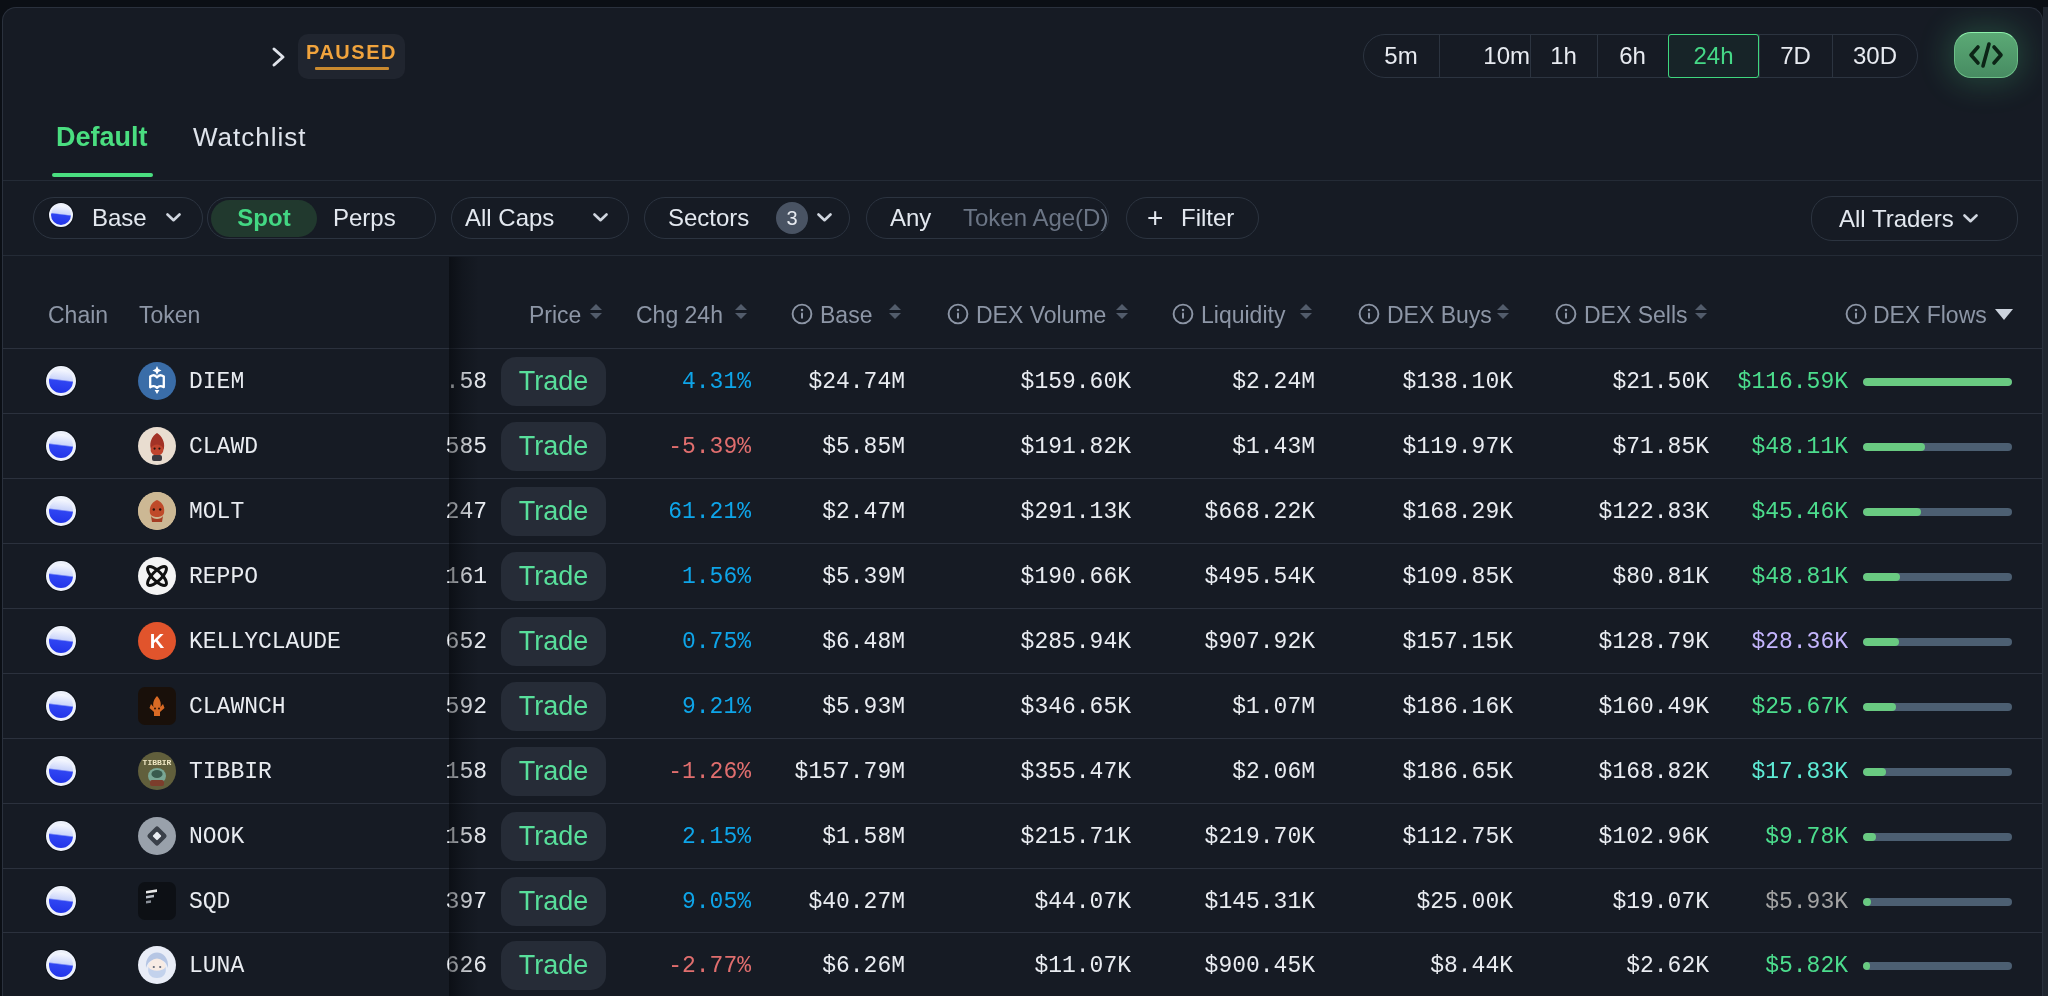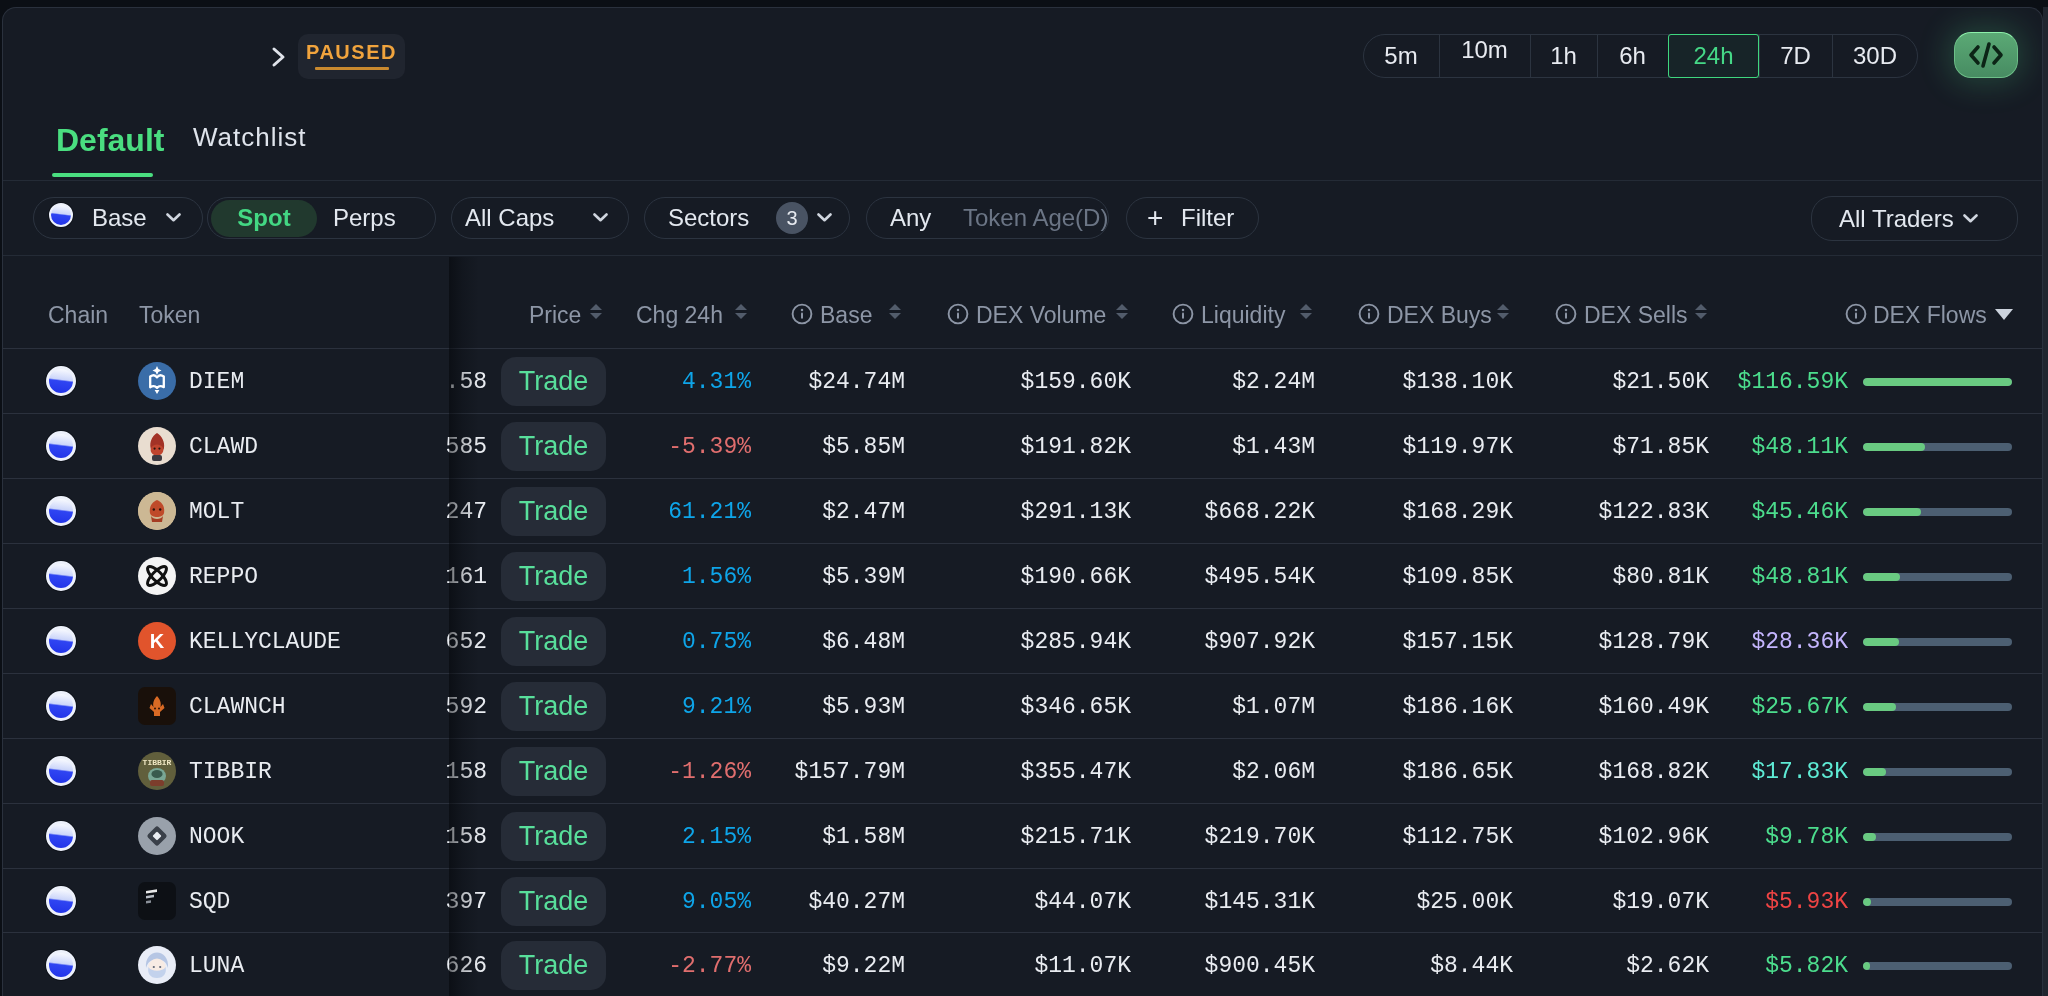--- a/index.html
+++ b/index.html
@@ -32,34 +32,34 @@
 <div class="abs" style="left:297px;top:40px;width:107px;text-align:center;color:#f1a43d;font-size:20px;font-weight:700;letter-spacing:1.5px">PAUSED</div>
 <div class="abs" style="left:314px;top:66px;width:74px;height:2.5px;background:#c8892f;border-radius:1px"></div>
 <div class="abs" style="left:1362px;top:33px;width:555px;height:44px;border:1.5px solid #2c3440;border-radius:22px"></div>
 <div class="abs" style="left:1438px;top:34px;width:1px;height:42px;background:#2c3440"></div>
 <div class="abs" style="left:1529px;top:34px;width:1px;height:42px;background:#2c3440"></div>
 <div class="abs" style="left:1596px;top:34px;width:1px;height:42px;background:#2c3440"></div>
 <div class="abs" style="left:1667px;top:34px;width:1px;height:42px;background:#2c3440"></div>
 <div class="abs" style="left:1758px;top:34px;width:1px;height:42px;background:#2c3440"></div>
 <div class="abs" style="left:1831px;top:34px;width:1px;height:42px;background:#2c3440"></div>
 <div class="abs" style="left:1362px;top:41px;width:76px;text-align:center;color:#e7eaf0;font-size:24px">5m</div>
-<div class="abs" style="left:1438px;top:35px;width:91px;text-align:center;color:#e7eaf0;font-size:24px">10m</div>
+<div class="abs" style="left:1438px;top:41px;width:91px;text-align:right;color:#e7eaf0;font-size:24px">10m</div>
 <div class="abs" style="left:1529px;top:41px;width:67px;text-align:center;color:#e7eaf0;font-size:24px">1h</div>
 <div class="abs" style="left:1596px;top:41px;width:71px;text-align:center;color:#e7eaf0;font-size:24px">6h</div>
 <div class="abs" style="left:1667px;top:41px;width:91px;text-align:center;color:#46d988;font-size:24px">24h</div>
 <div class="abs" style="left:1758px;top:41px;width:73px;text-align:center;color:#e7eaf0;font-size:24px">7D</div>
 <div class="abs" style="left:1831px;top:41px;width:86px;text-align:center;color:#e7eaf0;font-size:24px">30D</div>
 <div class="abs" style="left:1667px;top:33px;width:91px;height:44px;border:1.5px solid #3fd77f;border-radius:3px;background:rgba(63,215,127,.05)"></div>
 <div class="abs" style="left:1953px;top:31px;width:64px;height:46px;border-radius:17px;background:linear-gradient(180deg,#5ba975,#478c62);border:1.5px solid #6dbf88;border-top-color:#8df0aa;box-shadow:0 0 30px 7px rgba(84,220,142,.20)"></div>
 <svg class="abs" style="left:1965px;top:40px" width="40" height="28" viewBox="0 0 40 28">
 <path d="M12 6 L5 14 L12 22" fill="none" stroke="#0c2416" stroke-width="3.6" stroke-linecap="round" stroke-linejoin="round"></path>
 <path d="M28 6 L35 14 L28 22" fill="none" stroke="#0c2416" stroke-width="3.6" stroke-linecap="round" stroke-linejoin="round"></path>
 <path d="M23 3 L17 25" fill="none" stroke="#0c2416" stroke-width="3.6" stroke-linecap="round"></path>
       </svg>
-<div class="abs" style="left:55px;top:121px;color:#4ade80;font-size:32px;font-weight:600">Default</div>
+<div class="abs" style="left:55px;top:121px;color:#4ade80;font-size:27px;font-weight:600">Default</div>
 <div class="abs" style="left:192px;top:121px;color:#dfe4ec;font-size:26px;letter-spacing:1px">Watchlist</div>
 <div class="abs" style="left:51px;top:172px;width:101px;height:4px;background:#4ade80;border-radius:2.5px"></div>
 <div class="abs" style="left:0;top:179px;width:2048px;height:1px;background:#242b36"></div>
 <div class="pill" style="left:32px;top:196px;width:170px"></div>
 <div class="base" style="left:48px;top:202px;width:24px;height:24px;border-width:2.5px"></div>
 <div class="abs ptxt" style="left:91px;top:203px">Base</div>
 <svg class="abs" style="left:165px;top:212px" width="15" height="9" viewBox="0 0 15 9">
         <path d="M1.5 1.5 L7.5 7.2 L13.5 1.5" fill="none" stroke="#cfd5de" stroke-width="2.6" stroke-linecap="round" stroke-linejoin="round"></path>
       </svg>
 <div class="pill" style="left:206px;top:196px;width:229px"></div>
@@ -353,41 +353,41 @@
         </div>
 <div class="tname">SQD</div>
 <div class="val" style="left:206px;top:20px;width:280px">397</div>
 <div class="trade">Trade</div>
 <div class="val g" style="left:470px;top:20px">9.05%</div>
 <div class="val" style="left:624px;top:20px">$40.27M</div>
 <div class="val" style="left:850px;top:20px">$44.07K</div>
 <div class="val" style="left:1034px;top:20px">$145.31K</div>
 <div class="val" style="left:1232px;top:20px">$25.00K</div>
 <div class="val" style="left:1428px;top:20px">$19.07K</div>
-<div class="val" style="left:1567px;top:20px;color:#ef4444">$5.93K</div>
+<div class="val" style="left:1567px;top:20px;color:#a3a3a3">$5.93K</div>
 <div class="bar">
           <div class="barf" style="width:5.1%"></div>
         </div>
 </div>
 <div class="row" style="top:931px;height:65px">
 <div class="base"></div>
 <div class="tico" style="background:#e9edf7">
           <svg width="38" height="38" viewBox="0 0 38 38">
 <path d="M8 22 C7 12 13 6.5 19 6.5 C25 6.5 31 12 30 22 C28 16 26 14 19 14 C12 14 10 16 8 22 Z" fill="#b6c6e4"></path>
 <circle cx="19" cy="21" r="8.6" fill="#f7ebe4"></circle>
 <path d="M10.5 21 C9 27 12 32 19 32 C26 32 29 27 27.5 21 C25 26 13 26 10.5 21 Z" fill="#c3d2ec"></path>
 <circle cx="15.8" cy="21" r="1.1" fill="#5b6577"></circle>
             <circle cx="22.2" cy="21" r="1.1" fill="#5b6577"></circle>
           </svg>
         </div>
 <div class="tname">LUNA</div>
 <div class="val" style="left:206px;top:20px;width:280px">626</div>
 <div class="trade">Trade</div>
 <div class="val r" style="left:470px;top:20px">-2.77%</div>
-<div class="val" style="left:624px;top:20px">$9.22M</div>
+<div class="val" style="left:624px;top:20px">$6.26M</div>
 <div class="val" style="left:850px;top:20px">$11.07K</div>
 <div class="val" style="left:1034px;top:20px">$900.45K</div>
 <div class="val" style="left:1232px;top:20px">$8.44K</div>
 <div class="val" style="left:1428px;top:20px">$2.62K</div>
 <div class="val" style="left:1567px;top:20px;color:#4cdd8d">$5.82K</div>
 <div class="bar">
           <div class="barf" style="width:5.0%"></div>
         </div>
 </div>
 <div class="abs" style="left:448px;top:256px;width:30px;height:740px;background:linear-gradient(90deg,rgba(3,5,9,.55) 0%,rgba(3,5,9,.22) 45%,rgba(3,5,9,0) 100%)"></div>

